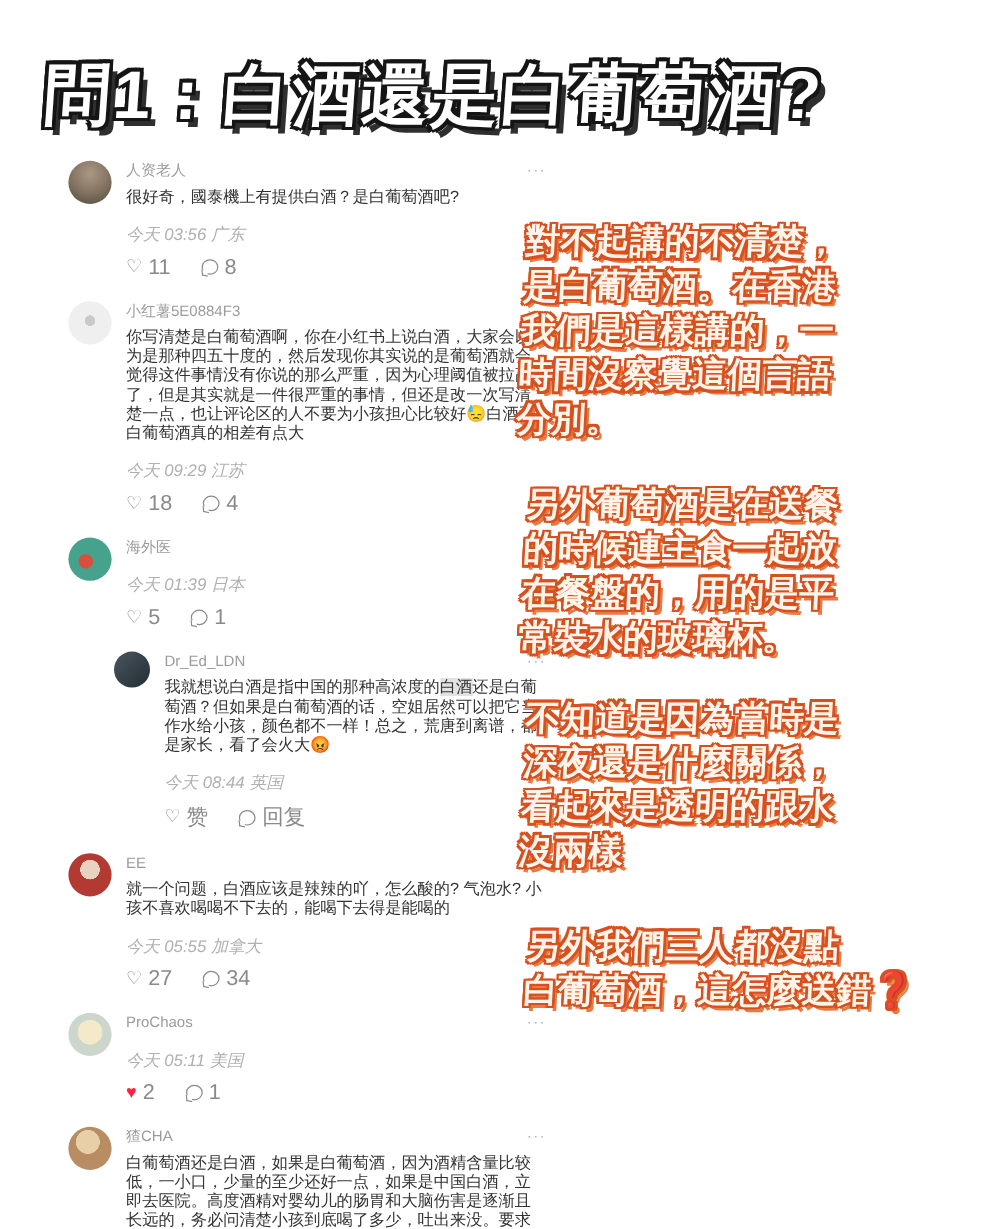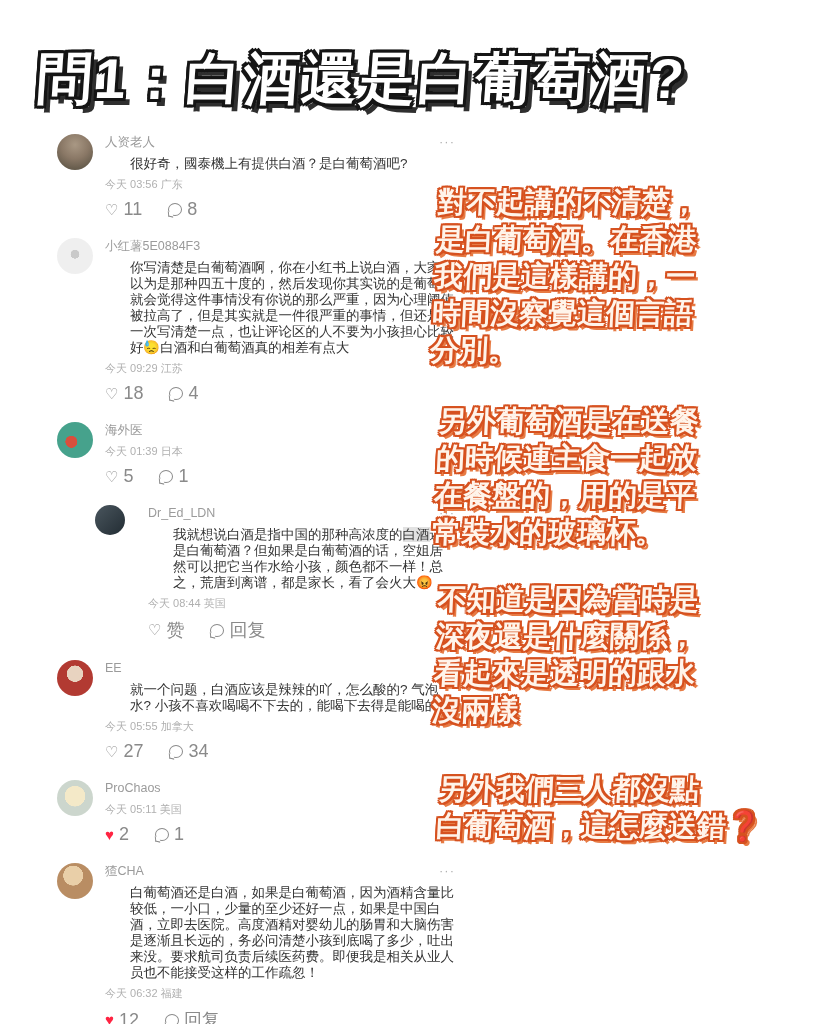--- a/index.html
+++ b/index.html
@@ -20,33 +20,33 @@
       7px 7px 0 #2f2f2f;
     white-space:nowrap;
   }
   
   .content{ display:flex; margin-top:16px; }
   .comments{ width:398px; margin-left:57px; }
   .annotations{ width:372px; margin-left:-16px; padding-top:48px; }
 
   
   .comment{ display:flex; margin-bottom:18px; }
-  .comment.nested{ margin-left:38px;gap:11px; }
+  .comment.nested{ margin-left:38px; }
   .avatar{
     flex:0 0 36px; width:36px; height:36px; border-radius:50%;
     margin-right:12px; background:#ddd;
   }
   .comment.nested .avatar{ flex:0 0 30px; width:30px; height:30px; }
   .c-body{ flex:1; min-width:0; }
   .c-head{ display:flex; justify-content:space-between; align-items:center; height:16px; margin-bottom:6px;text-align:center; }
   .c-author{ font-size:12.5px; color:#9b9b9b; }
   .c-more{ font-size:13px; color:#b0b0b0; letter-spacing:1px; line-height:10px; }
-  .c-text{ font-size:13.5px; line-height:16px; color:#333; word-break:break-all;margin-left:25px; }
+  .c-text{ font-size:13.5px; line-height:16px; color:#333; word-break:break-all; }
   .c-text .hl{ background:#e2e2e2; color:#333;text-align:right; }
-  .c-meta{ margin-top:5px; font-size:11px; color:#b0b0b0; }
+  .c-meta{ margin-top:15px; font-size:14px; color:#b0b0b0;font-style:italic; }
   .c-actions{ margin-top:7px; display:flex; align-items:center; gap:26px; }
   .act{ display:inline-flex; align-items:center; gap:5px; color:#8a8a8a; font-size:12.5px; }
   .heart{ font-size:15px; line-height:12px; color:#8a8a8a; }
   .heart.liked{ color:#ff2442; }
   .bubble{
     position:relative; display:inline-block; width:14px; height:13px;
     border:1.4px solid #8a8a8a; border-radius:50%;
   }
   .bubble::after{
     content:""; position:absolute; left:-1px; bottom:-2px;

